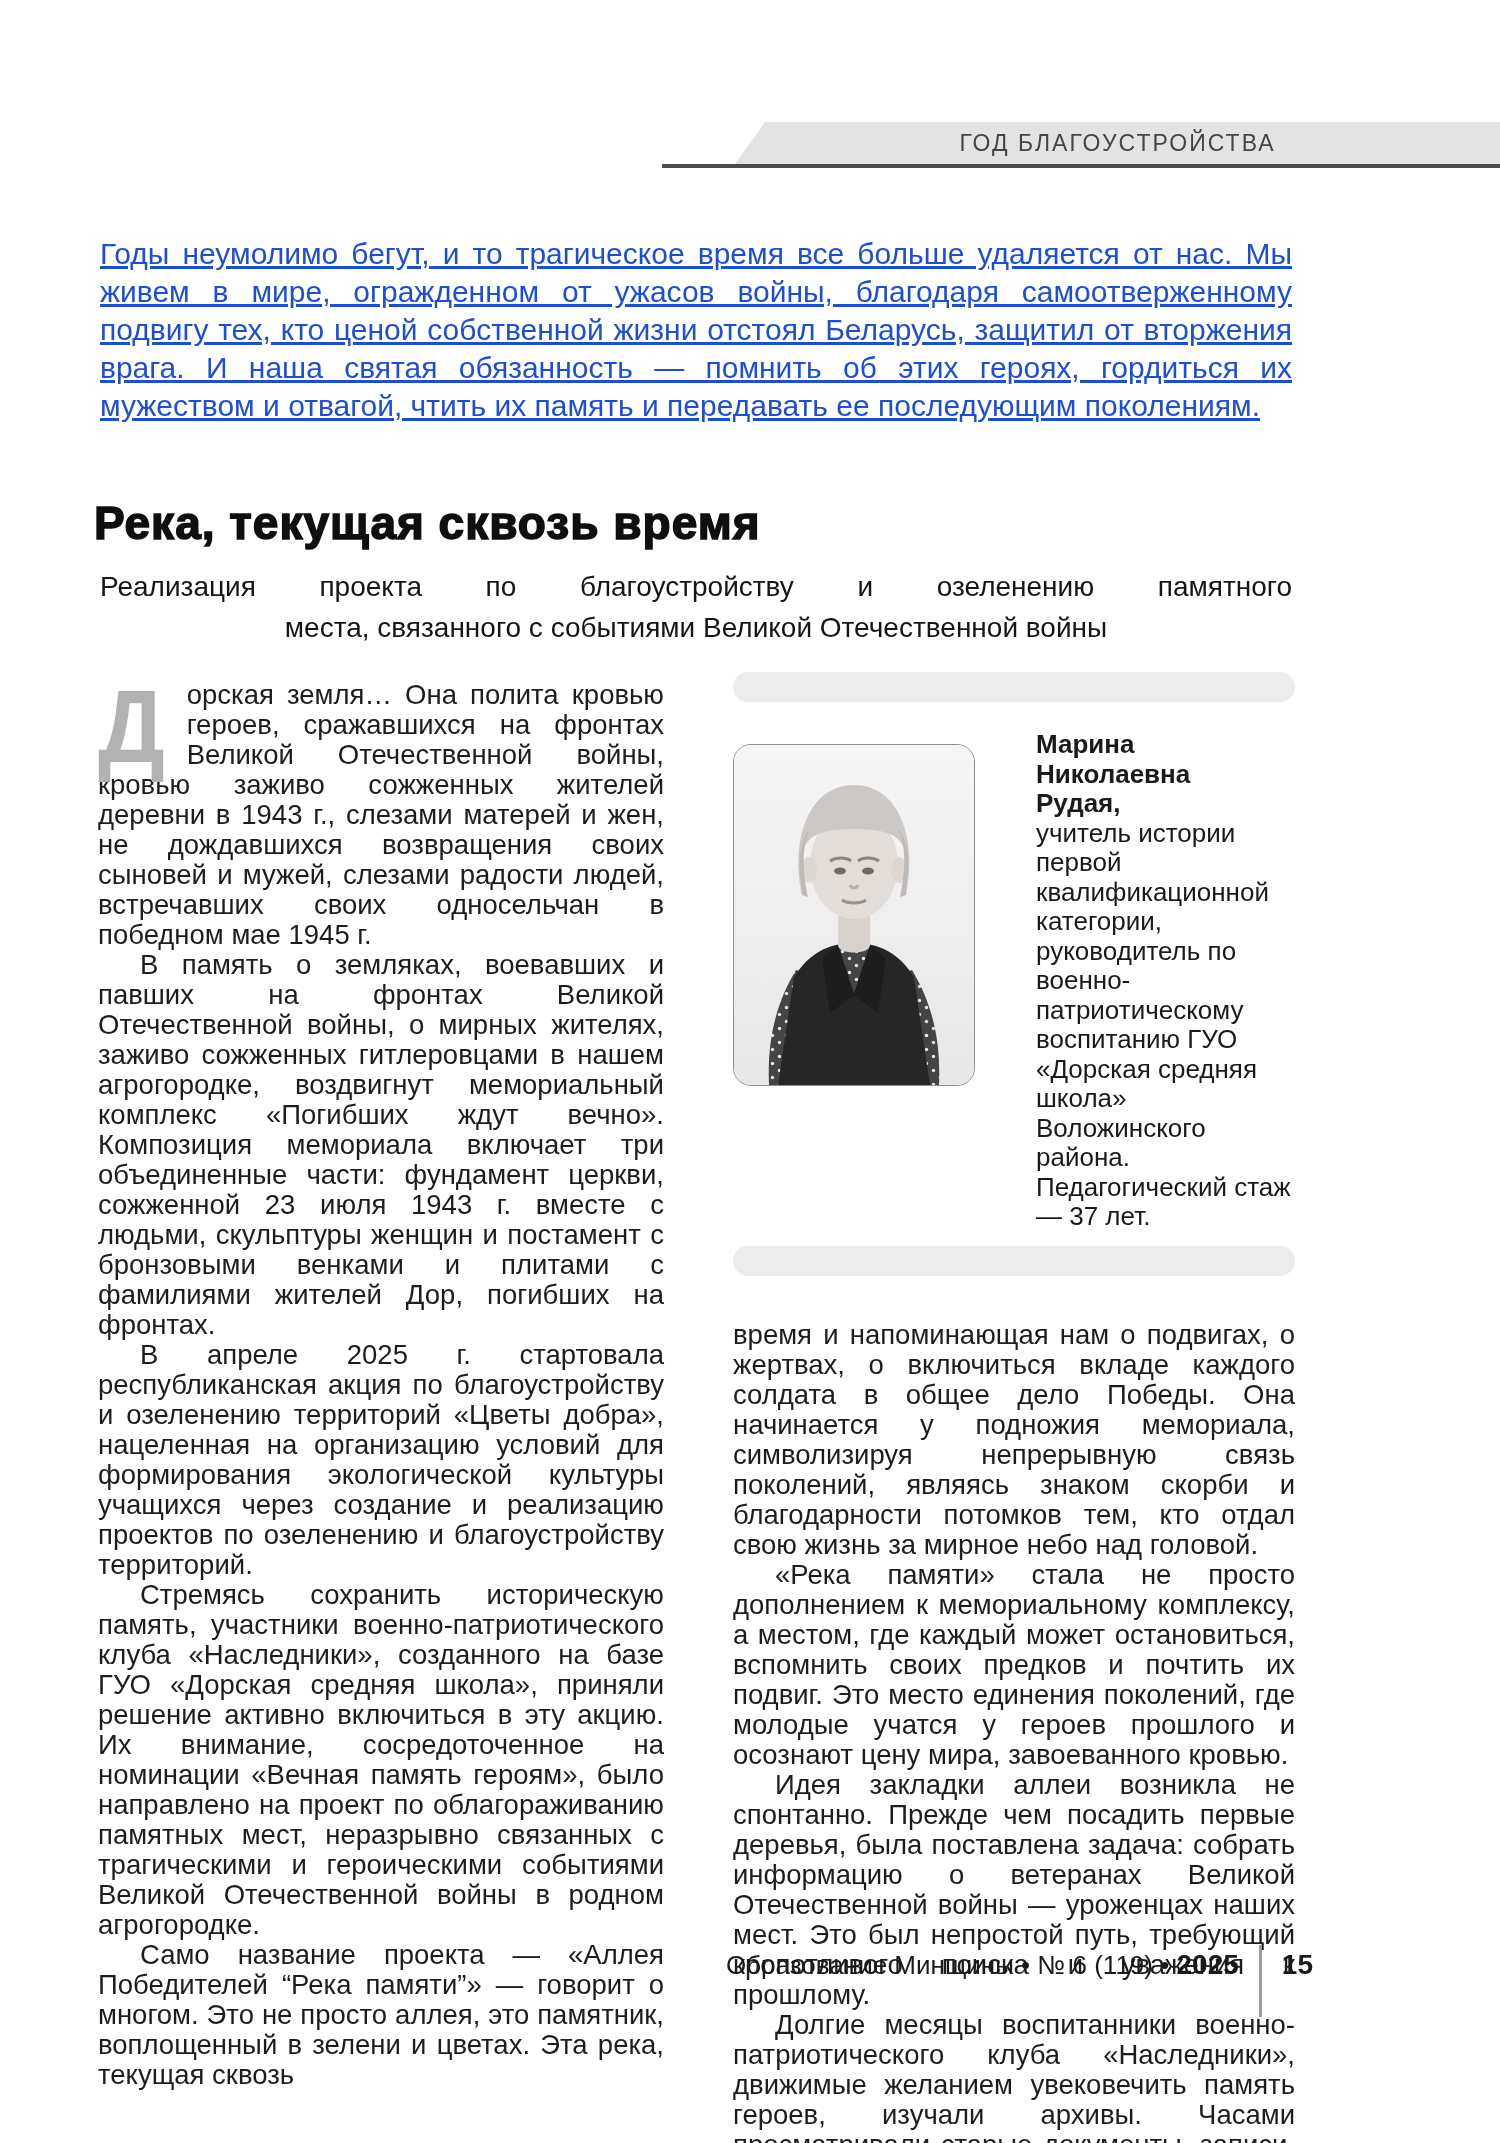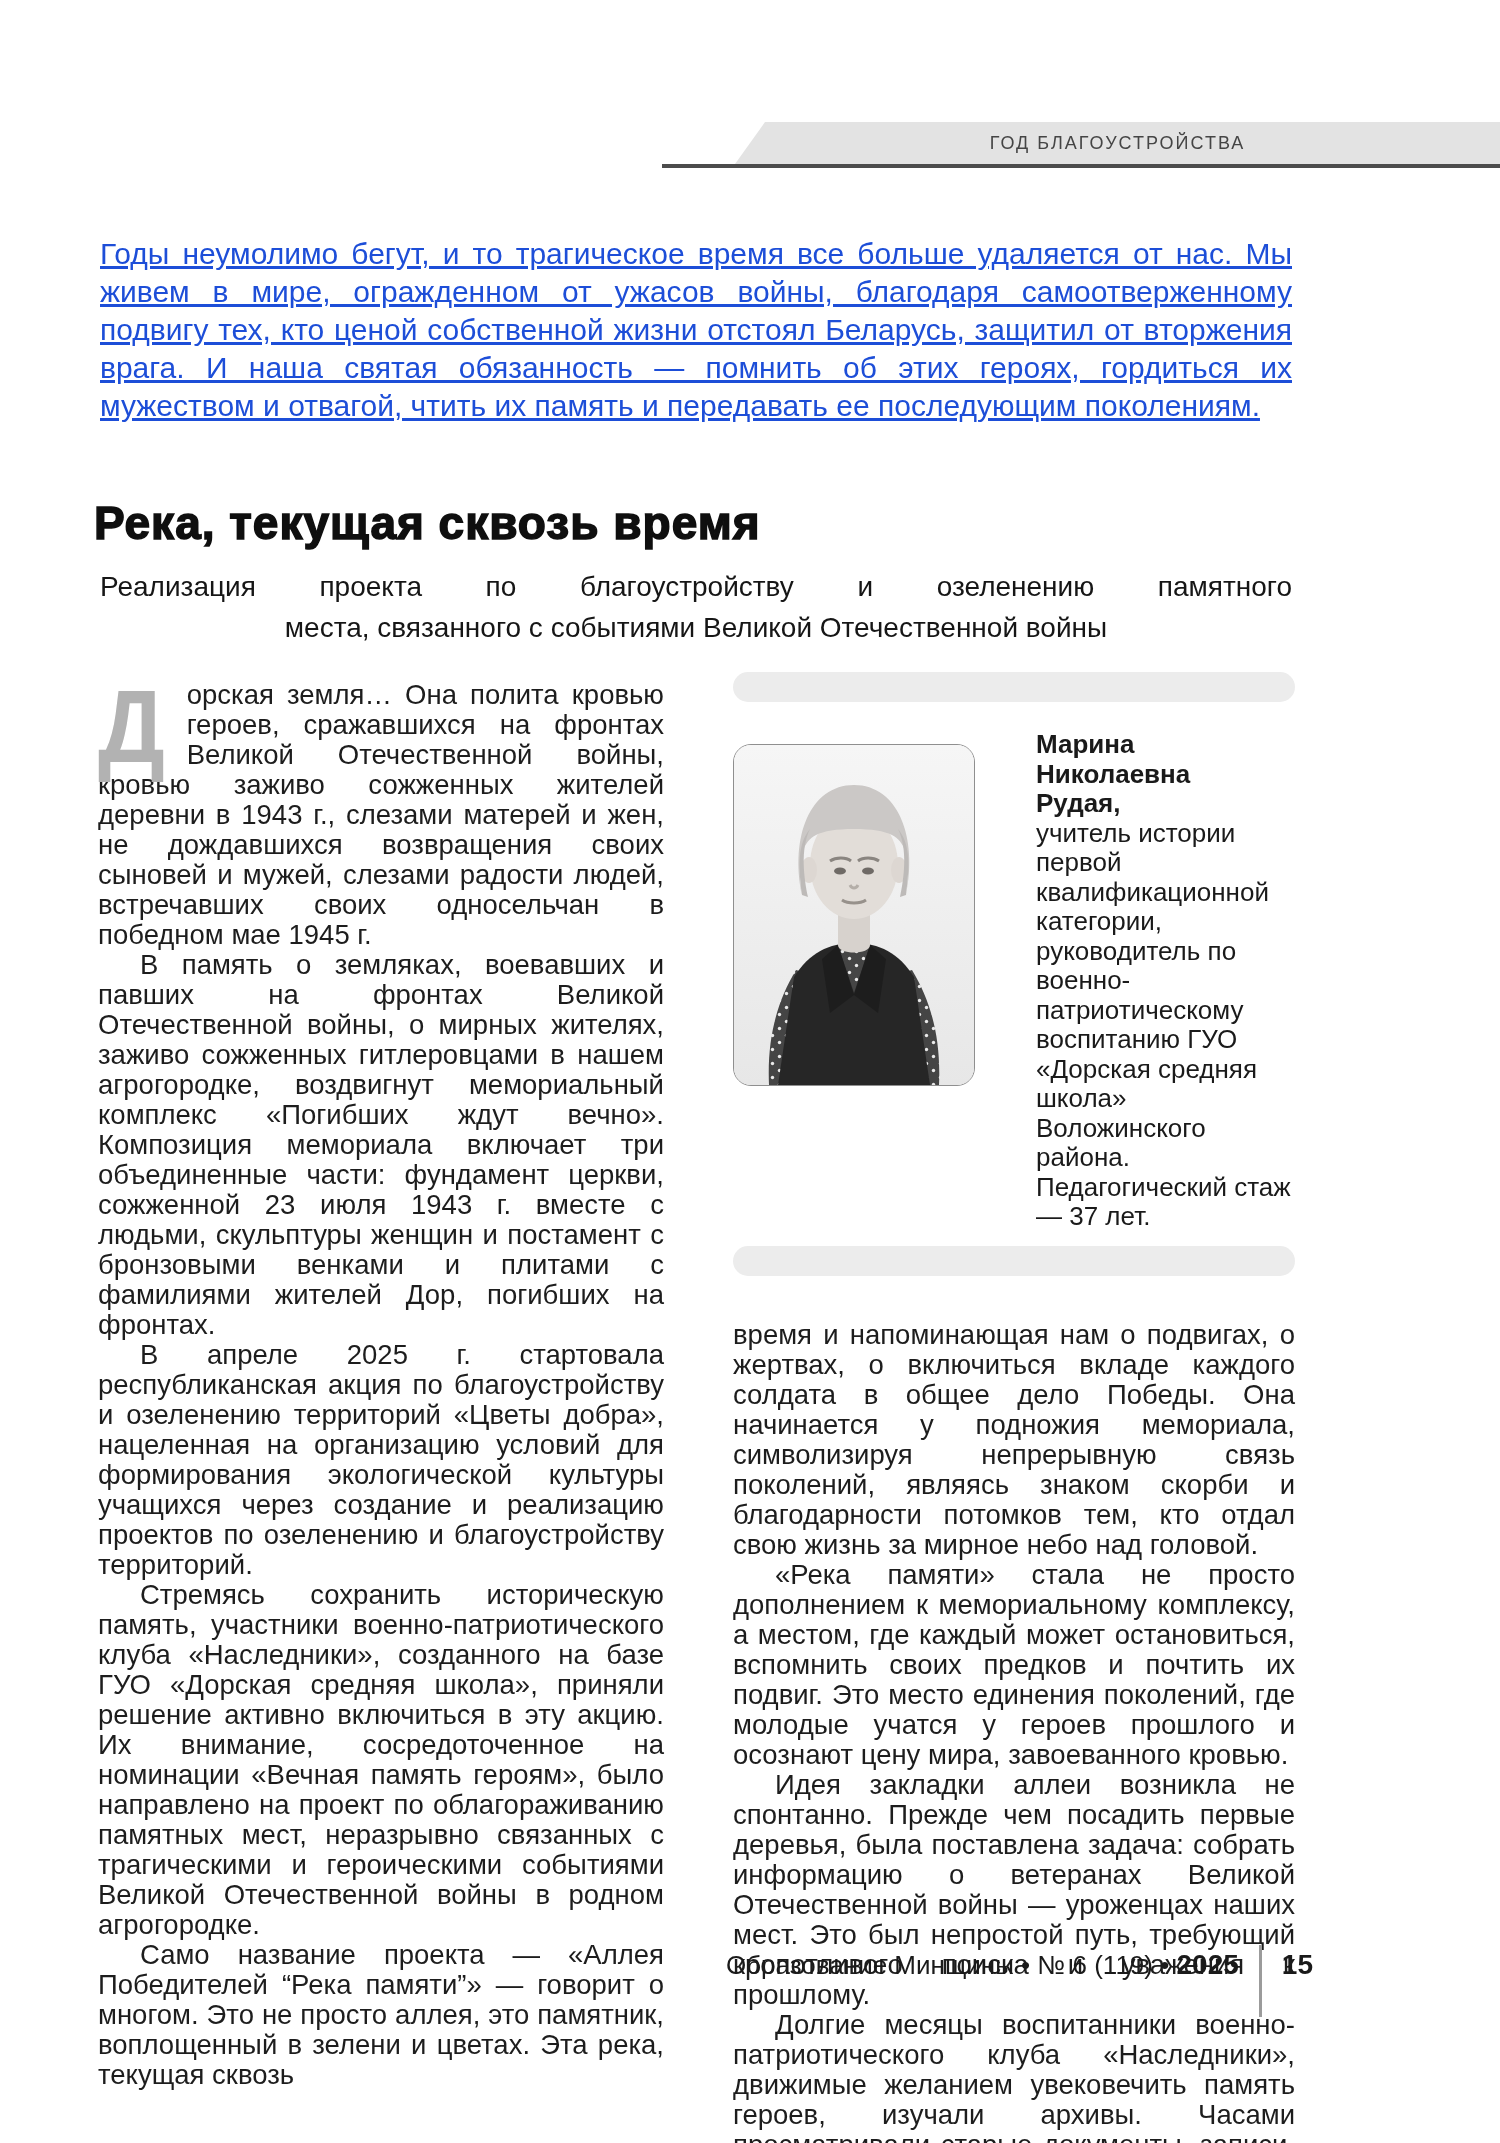--- a/index.html
+++ b/index.html
@@ -13,21 +13,21 @@
     margin:0 auto;
   }
   
   .header-bar{
     position:absolute;left:735px;top:122px;width:765px;height:42px;
     background:#e3e3e3;
     clip-path:polygon(30px 0,100% 0,100% 100%,0 100%);
     display:flex;align-items:center;justify-content:center;
   }
   .header-bar span{
-    font-size:18px;color:#454545;letter-spacing:2px;font-weight:400;
+    font-size:23px;color:#454545;letter-spacing:2px;font-weight:400;
   }
   .header-rule{
     position:absolute;left:662px;top:164px;width:838px;height:4px;background:#4c4c4c;
   }
   
   .intro{
     position:absolute;left:100px;top:205px;width:1192px;
     font-size:30px;line-height:38px;text-align:justify;color:#1d4ed8;text-decoration:underline;
   }
   

